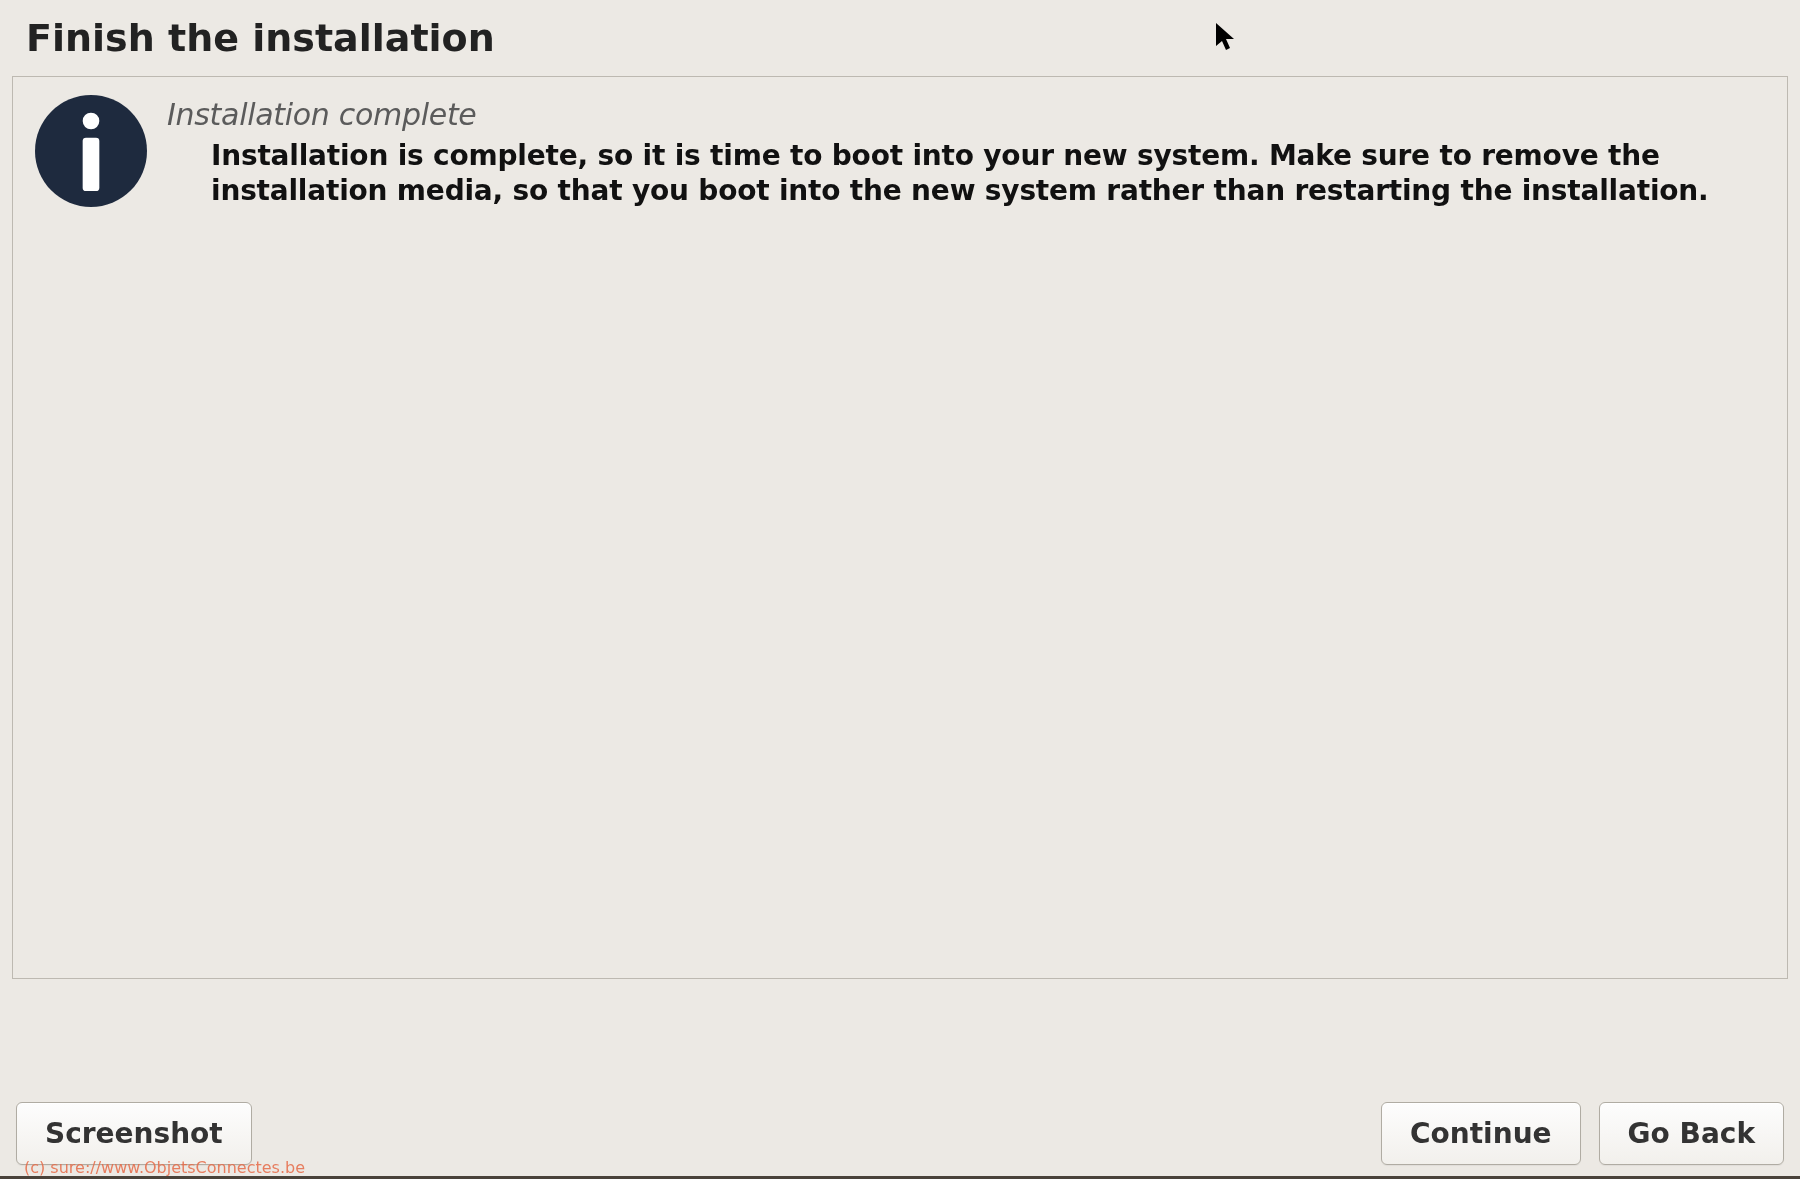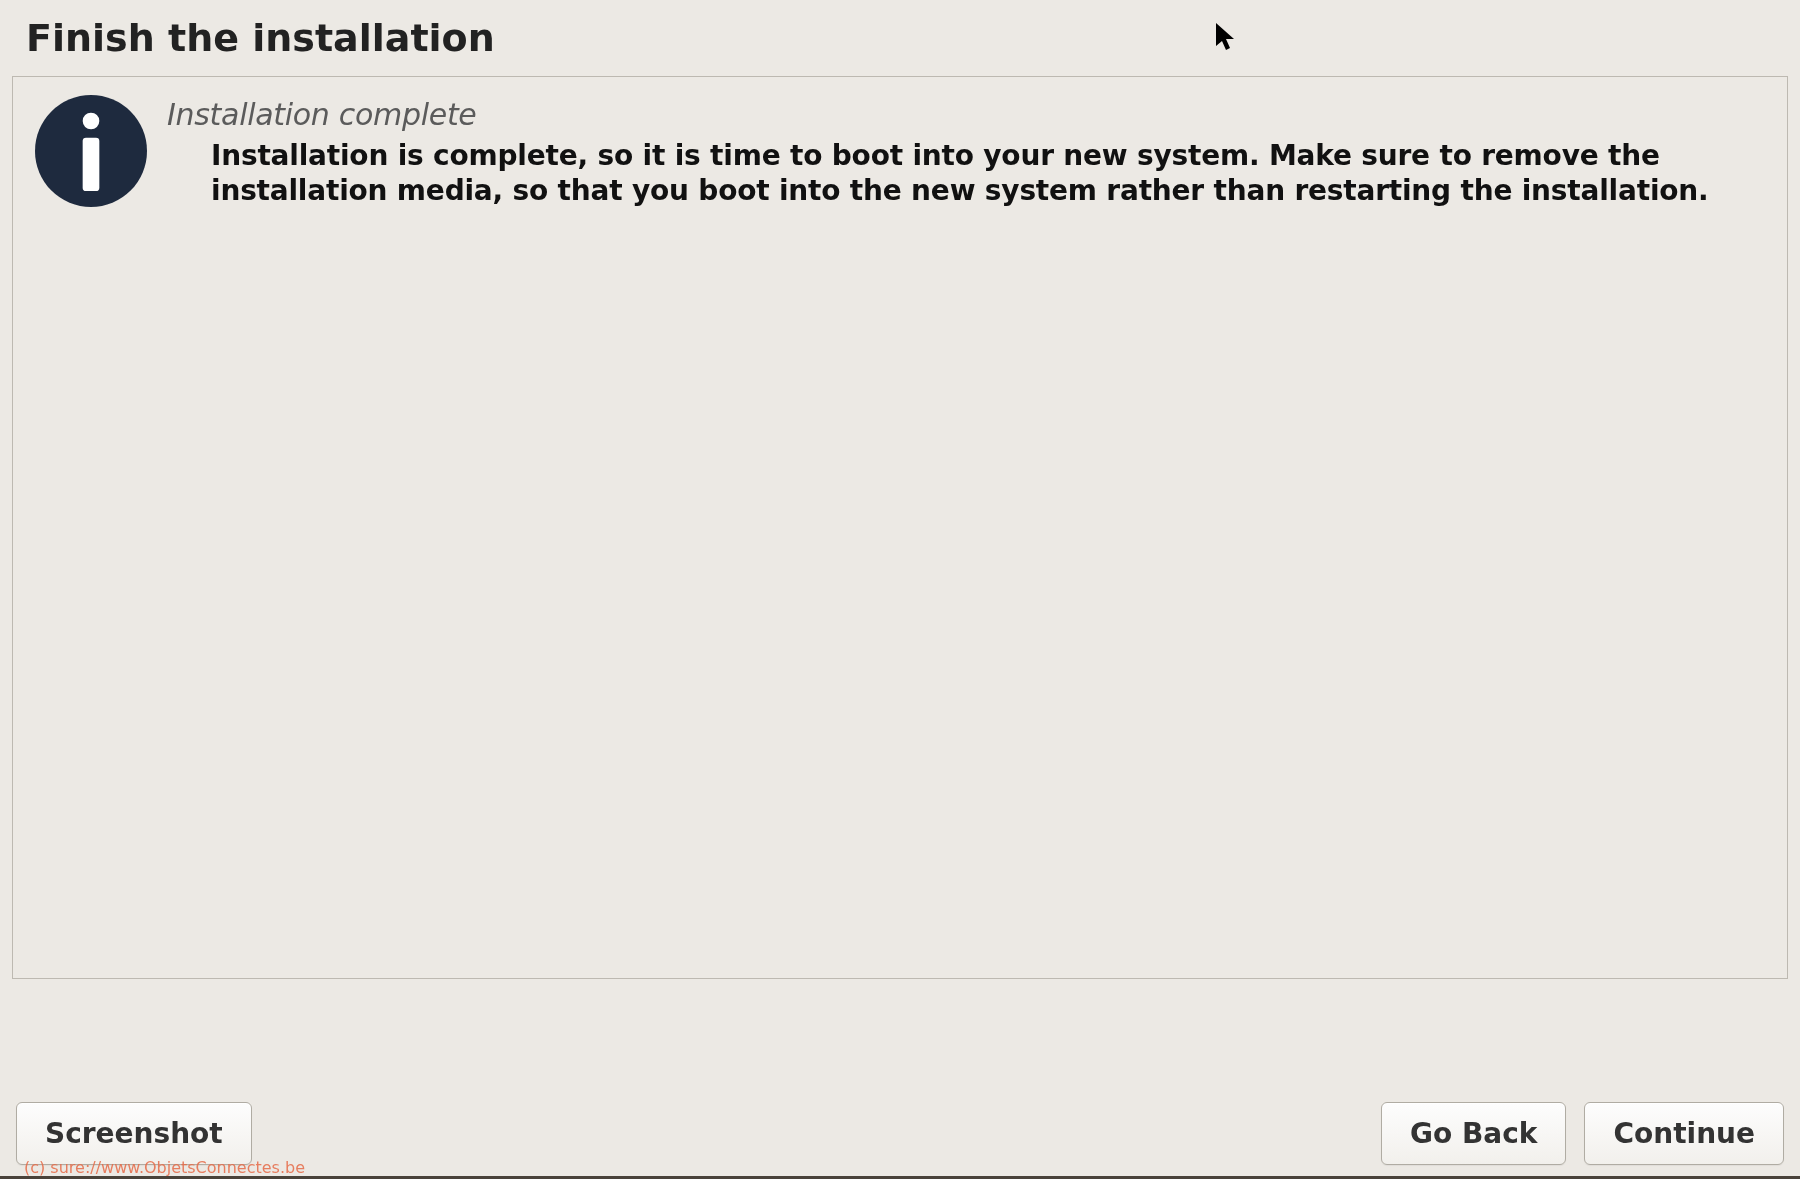--- a/index.html
+++ b/index.html
@@ -130,22 +130,22 @@
     <div class="info-text-col">
       <div class="info-heading">Installation complete</div>
       <div class="info-body">Installation is complete, so it is time to boot into your new system. Make sure to remove the installation media, so that you boot into the new system rather than restarting the installation.</div>
     </div>
   </div>
 </div>
 
 <div class="button-bar">
   <button class="btn">Screenshot</button>
   <div class="spacer"></div>
+  <button class="btn">Continue</button>
   <button class="btn">Go Back</button>
-  <button class="btn">Continue</button>
 </div>
 
 <div class="watermark">(c) sure://www.ObjetsConnectes.be</div>
 
 <svg class="cursor" width="22" height="30" viewBox="0 0 22 30">
   <path d="M1 1 L1 24 L7 19 L11 28 L15 26 L11 17 L19 17 Z" fill="#000000"></path>
 </svg>
 
 <div class="bottom-border"></div>
 

